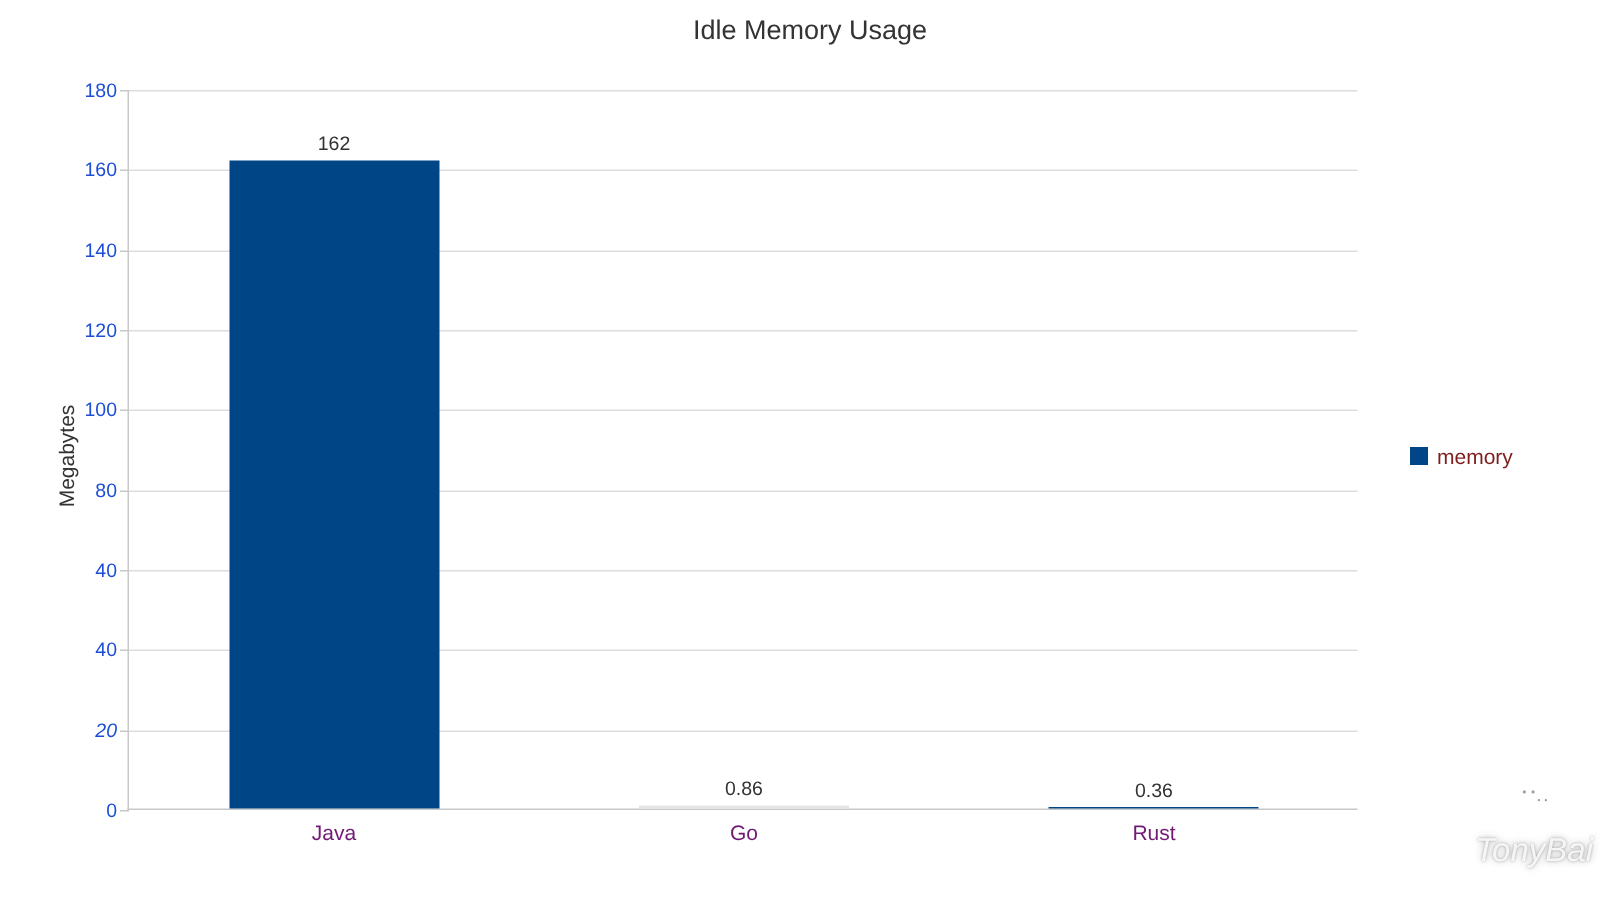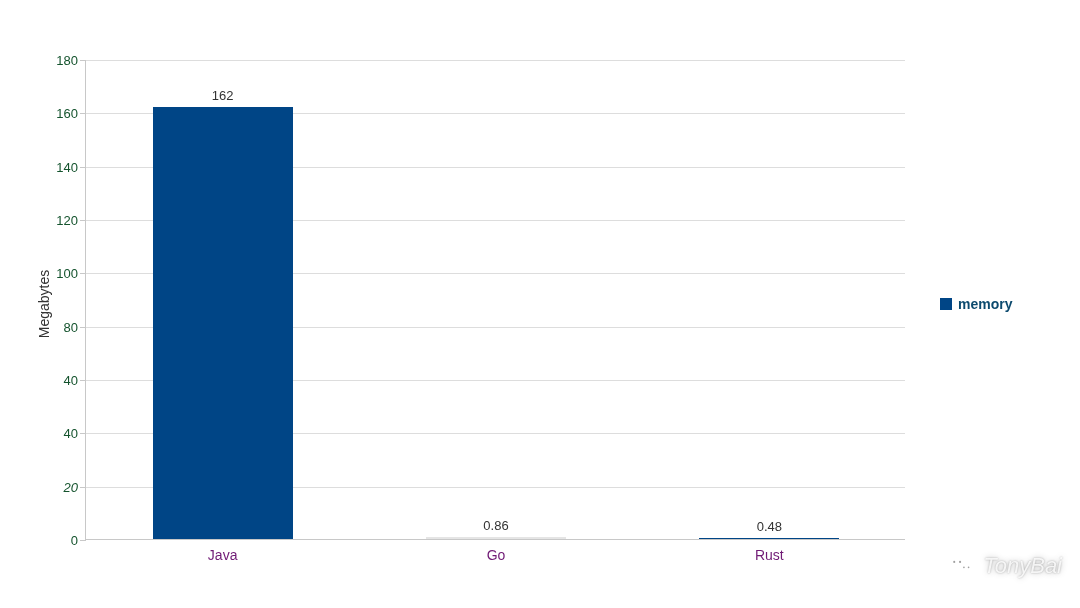--- a/index.html
+++ b/index.html
@@ -56,21 +56,21 @@
     left: 0; width: 6px; height: 1px;
     background: #c8c8c8;
     transform: translateX(-6px);
   }
   .yticklabel {
     position: absolute;
     right: 100%;
     margin-right: 8px;
     transform: translateY(-50%);
     font-size: 13px;
-    color: #14532d;
+    color: #1d4ed8;
     white-space: nowrap;
   }
   .bar {
     position: absolute;
     bottom: 0;
     width: 140px;
     background: #004586;
     padding-left: 44px;
   }
   .barlabel {
@@ -100,44 +100,45 @@
     display: flex;
     align-items: center;
     gap: 6px;
   }
   .legend-swatch {
     width: 12px; height: 12px;
     background: #004586;
   }
   .legend-text {
     font-size: 14px;
-    color: #0c4a6e;
-    font-weight: bold;
+    color: #7f1d1d;
   }
   .watermark {
     position: absolute;
     right: 18px;
     bottom: 28px;
     display: flex;
     align-items: center;
     gap: 8px;
     color: rgba(255,255,255,0.85);
     font-size: 22px;
     font-style: italic;
     font-weight: 500;
     text-shadow: 0 0 6px rgba(0,0,0,0.25), 0 0 2px rgba(0,0,0,0.3);
     pointer-events: none;
+    flex-direction: column;
   }
   .watermark svg { opacity: 0.8; }
 </style>
 </head>
 <body>
 
 <div class="chart-wrap">
 
+  <div class="title">Idle Memory Usage</div>
 
   <div class="ylabel">Megabytes</div>
 
   <div class="plot" id="plot">
       <div class="ytick" style="top: 480px;"></div>
       <div class="yticklabel" style="top: 480px;">0</div>
       <div class="gridline" style="top: 426.667px;"></div>
       <div class="ytick" style="top: 426.667px;"></div>
       <div class="yticklabel" style="top: 426.667px; font-style: italic;">20</div>
       <div class="gridline" style="top: 373.333px;"></div>
@@ -166,21 +167,21 @@
       <div class="yticklabel" style="top: 0px;">180</div>
       <div class="bar" style="left: 66.6667px; height: 432px; width: 140px; background: rgb(0, 69, 134);">
         <div class="barlabel">162</div>
       </div>
       <div class="xticklabel" style="left: 136.667px;">Java</div>
       <div class="bar" style="left: 340px; height: 2.29333px; width: 140px; background: #e5e5e5;">
         <div class="barlabel">0.86</div>
       </div>
       <div class="xticklabel" style="left: 410px;">Go</div>
       <div class="bar" style="left: 613.333px; height: 1px; width: 140px; background: rgb(0, 69, 134);">
-        <div class="barlabel">0.48</div>
+        <div class="barlabel">0.36</div>
       </div>
       <div class="xticklabel" style="left: 683.333px;">Rust</div>
     </div>
 
   <div class="legend">
     <div class="legend-swatch"></div>
     <div class="legend-text">memory</div>
   </div>
 
   <div class="watermark">

